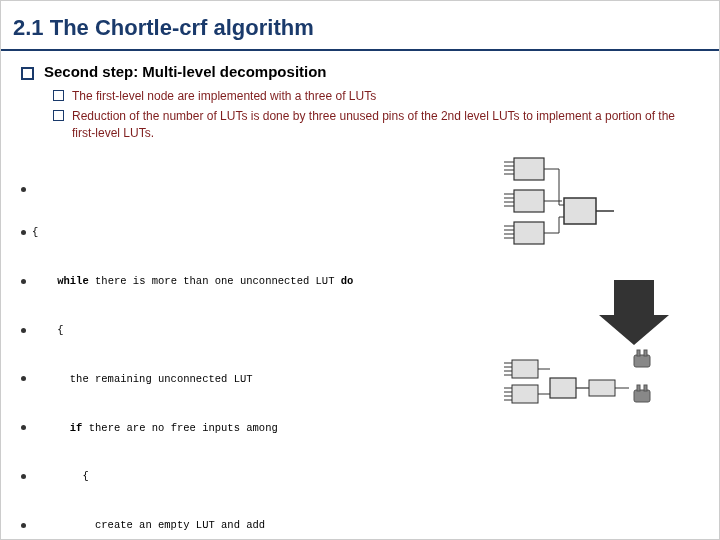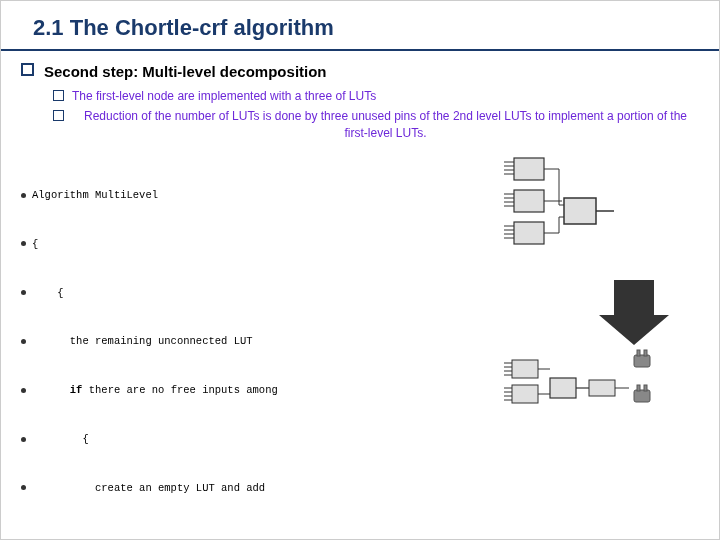--- a/index.html
+++ b/index.html
@@ -15,41 +15,41 @@
     .slide {
       width: 720px;
       height: 540px;
       background: #fff;
       display: flex;
       flex-direction: column;
       border: 1px solid #ccc;
     }
 
     .header {
-      padding: 14px 20px 8px 32px;
+      padding: 14px 20px 8px 12px;
       border-bottom: 2px solid #1a3a6b;
     }
 
     .header h1 {
       font-size: 22px;
       font-weight: bold;
       color: #1a3a6b;
     }
 
     .content {
       flex: 1;
       display: flex;
       flex-direction: column;
       padding: 8px 20px 0 20px;
       position: relative;
     }
 
     .section-title {
       display: flex;
-      align-items: flex-start;
+      align-items: flex-end;
       gap: 10px;
       margin-bottom: 8px;
       margin-top: 4px;
     }
 
     .section-title .checkbox {
       width: 13px;
       height: 13px;
       border: 2px solid #1a3a6b;
       display: inline-block;
@@ -78,23 +78,22 @@
       width: 11px;
       height: 11px;
       border: 1.5px solid #1a3a6b;
       display: inline-block;
       flex-shrink: 0;
       margin-top: 2px;
     }
 
     .bullet-item p {
       font-size: 12px;
-      color: #6d28d9;
+      color: #7f1d1d;
       line-height: 1.4;
-      text-align: center;
     }
 
     .main-area {
       display: flex;
       flex: 1;
       gap: 10px;
     }
 
     .code-section {
       flex: 1;
@@ -163,25 +162,28 @@
         <p>Reduction of the number of LUTs is done by three unused pins of the 2nd level LUTs to implement a portion of the first-level LUTs.</p>
       </div>
     </div>
 
     <div class="main-area">
 
       <div class="code-section">
         <div class="code-block">
           <div class="code-line">
             <span class="code-dot"></span>
-            <span>Algorithm MultiLevel</span>
           </div>
           <div class="code-line">
             <span class="code-dot"></span>
             <span>{</span>
+          </div>
+          <div class="code-line">
+            <span class="code-dot"></span>
+            <span>    <strong>while</strong> there is more than one unconnected LUT <strong>do</strong></span>
           </div>
           <div class="code-line">
             <span class="code-dot"></span>
             <span>    {</span>
           </div>
           <div class="code-line">
             <span class="code-dot"></span>
             <span>      the remaining unconnected LUT</span>
           </div>
           <div class="code-line">

